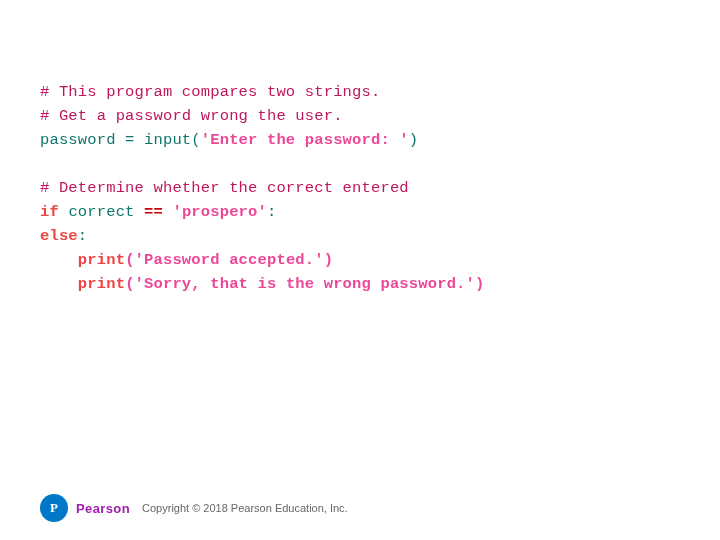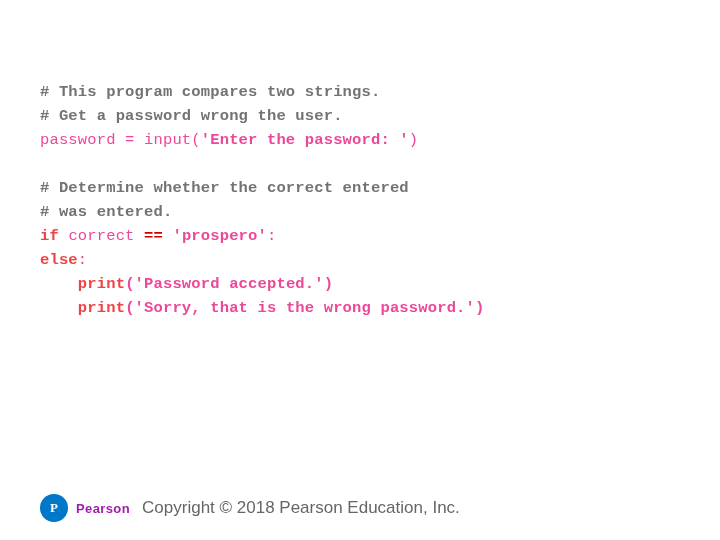--- a/index.html
+++ b/index.html
@@ -33,41 +33,40 @@
       color: #333333;
     }
 
     .blank-line {
       display: block;
       height: 1.55em;
     }
 
     
     .comment {
-      color: #737373; 
-      font-weight: bold;
+      color: #be185d; 
     }
 
     .keyword {
       color: #ef4444; 
       font-weight: bold;
     }
 
     .operator {
       color: #cc0000; 
       font-weight: bold;
     }
 
     .string {
       color: #ec4899; 
       font-weight: bold;
     }
 
     .normal {
-      color: #ec4899;
+      color: #0f766e;
       text-align: center;
     }
 
     .footer {
       position: absolute;
       bottom: 18px;
       left: 40px;
       display: flex;
       align-items: center;
       gap: 8px;
@@ -90,41 +89,40 @@
     .pearson-text {
       font-family: Arial, sans-serif;
       font-size: 13px;
       font-weight: bold;
       color: #a21caf;
       letter-spacing: 0.03em;
     }
 
     .copyright {
       font-family: Arial, sans-serif;
-      font-size: 17px;
+      font-size: 11px;
       color: #666666;
       margin-left: 4px;
     }
   </style>
 </head>
 <body>
 
 <div class="code-container">
 
   <span class="code-line comment"># This program compares two strings.</span>
 
   <span class="code-line comment"># Get a password wrong the user.</span>
 
   <span class="code-line"><span class="normal">password = input(</span><span class="string">'Enter the password: '</span><span class="normal">)</span></span>
 
   <span class="blank-line"></span>
 
   <span class="code-line comment"># Determine whether the correct entered</span>
 
-  <span class="code-line comment"># was entered.</span>
 
   <span class="code-line"><span class="keyword">if</span><span class="normal"> correct </span><span class="operator">==</span><span class="normal"> </span><span class="string">'prospero'</span><span class="normal">:</span></span>
 
   <span class="code-line"><span class="keyword">else</span><span class="normal">:</span></span>
 
   <span class="code-line"><span class="normal">    </span><span class="keyword">print</span><span class="string">('Password accepted.')</span></span>
 
   <span class="code-line"><span class="normal">    </span><span class="keyword">print</span><span class="string">('Sorry, that is the wrong password.')</span></span>
 </div>
 

